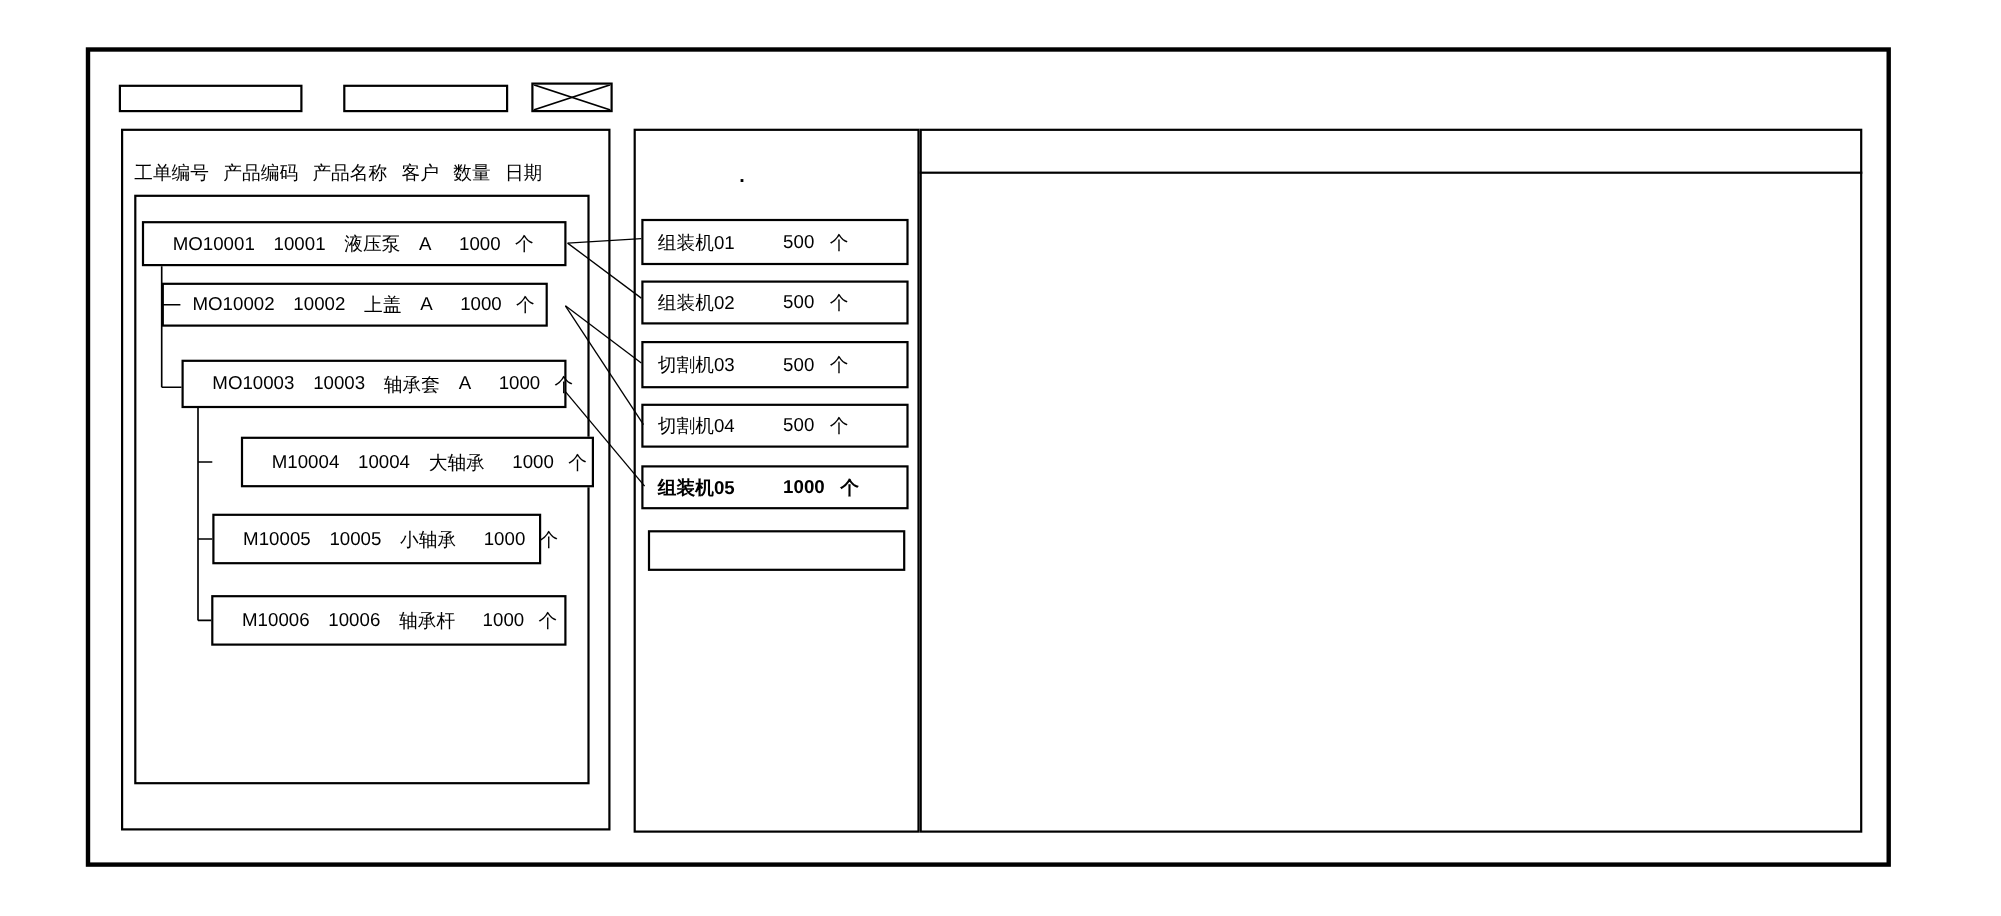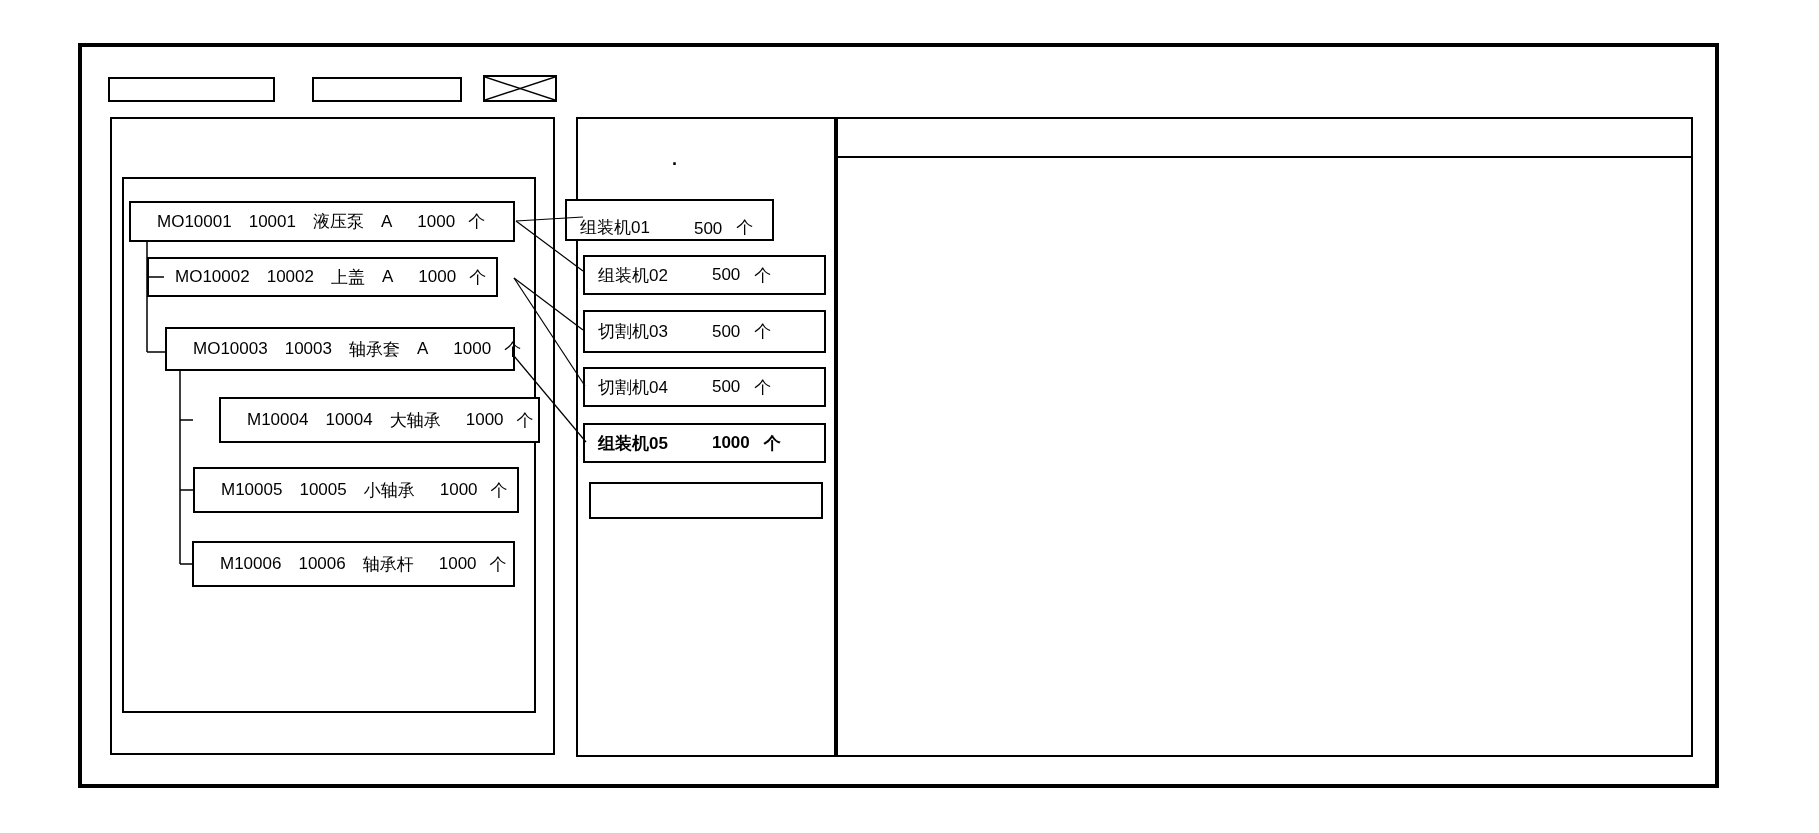--- a/index.html
+++ b/index.html
@@ -32,31 +32,31 @@
   .card{
     border:2px solid #000;background:#ffffff;
     display:flex;align-items:center;
     font-size:17px;white-space:nowrap;
     padding-left:26px;gap:17px;
   }
   .order-0{left:129px;top:201px;width:386px;height:41px;}
   .order-1{left:147px;top:257px;width:351px;height:40px;}
   .order-2{left:165px;top:327px;width:350px;height:44px;}
   .order-3{left:193px;top:397px;width:321px;height:46px;margin-left:26px;}
-  .order-4{left:193px;top:467px;width:326px;height:46px;}
+  .order-4{left:193px;top:467px;width:299px;height:46px;}
   .order-5{left:192px;top:541px;width:323px;height:46px;}
   .order-card .qty{margin-left:8px;}
   .order-card .unit{margin-left:-4px;}
   
   .machine-panel{left:576px;top:117px;width:260px;height:640px;}
   .dot{left:672px;top:154px;font-size:18px;font-weight:bold;line-height:10px;}
   .machine-card{padding-left:13px;gap:0;}
   .machine-card .qty{margin-left:44px;}
   .machine-card .unit{margin-left:14px;}
-  .m-0{left:565px;top:199px;width:209px;height:42px;align-items:flex-end;}
+  .m-0{left:583px;top:199px;width:243px;height:42px;}
   .m-1{left:583px;top:255px;width:243px;height:40px;}
   .m-2{left:583px;top:310px;width:243px;height:43px;}
   .m-3{left:583px;top:367px;width:243px;height:40px;}
   .m-4{left:583px;top:423px;width:243px;height:40px;font-weight:bold;}
   .m-5{left:589px;top:482px;width:234px;height:37px;}
   
   .right-panel{left:836px;top:117px;width:857px;height:640px;}
   .right-header{left:836px;top:117px;width:857px;height:41px;border-bottom:2px solid #000;}
   svg.overlay{position:absolute;left:0;top:0;pointer-events:none;}
 </style>
@@ -71,20 +71,28 @@
   <div class="abs rect tb2"></div>
   <div class="abs rect xbox">
     <svg width="70" height="23" viewBox="0 0 70 23">
       <line x1="0" y1="0" x2="70" y2="23" stroke="#000" stroke-width="1.5"></line>
       <line x1="0" y1="23" x2="70" y2="0" stroke="#000" stroke-width="1.5"></line>
     </svg>
   </div>
 
   <div class="abs panel left-panel"></div>
 
+  <div class="abs headers">
+    <span>工单编号</span>
+    <span>产品编码</span>
+    <span>产品名称</span>
+    <span>客户</span>
+    <span>数量</span>
+    <span>日期</span>
+  </div>
 
   <div class="abs panel tree-container"></div>
 
   <div class="abs card order-card order-0">
     <span class="id">MO10001</span>
     <span class="code">10001</span>
     <span class="name">液压泵</span>
     <span class="cust">A</span>
     <span class="qty">1000</span>
     <span class="unit">个</span>

